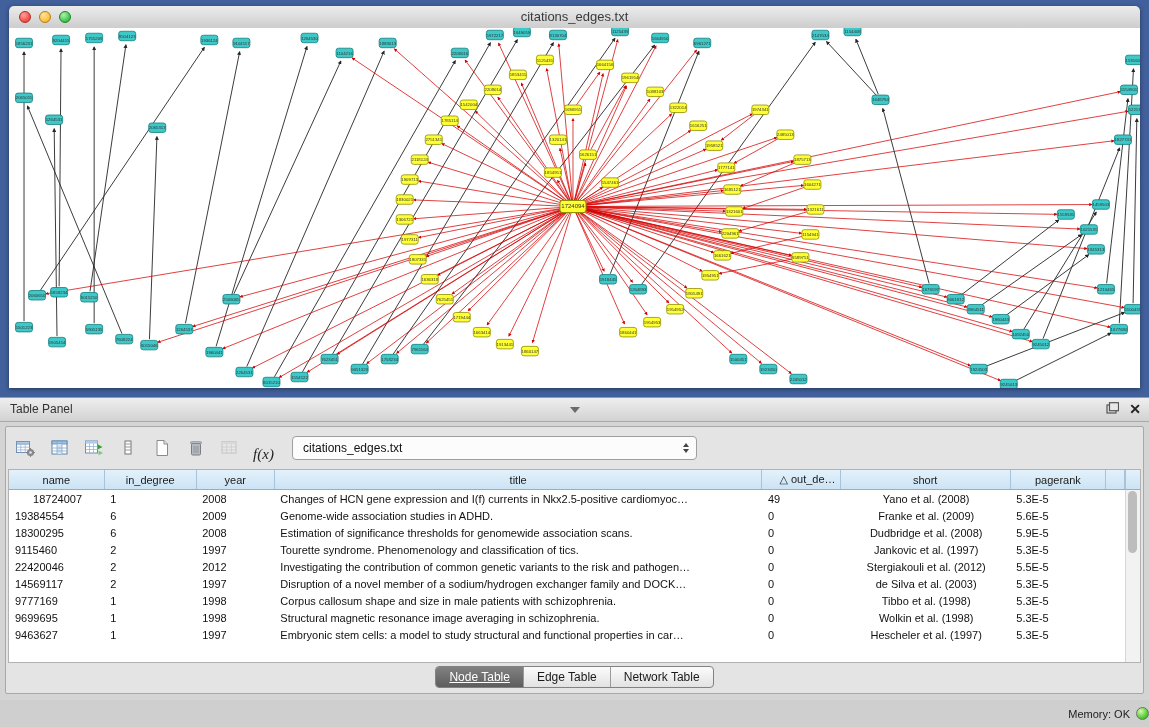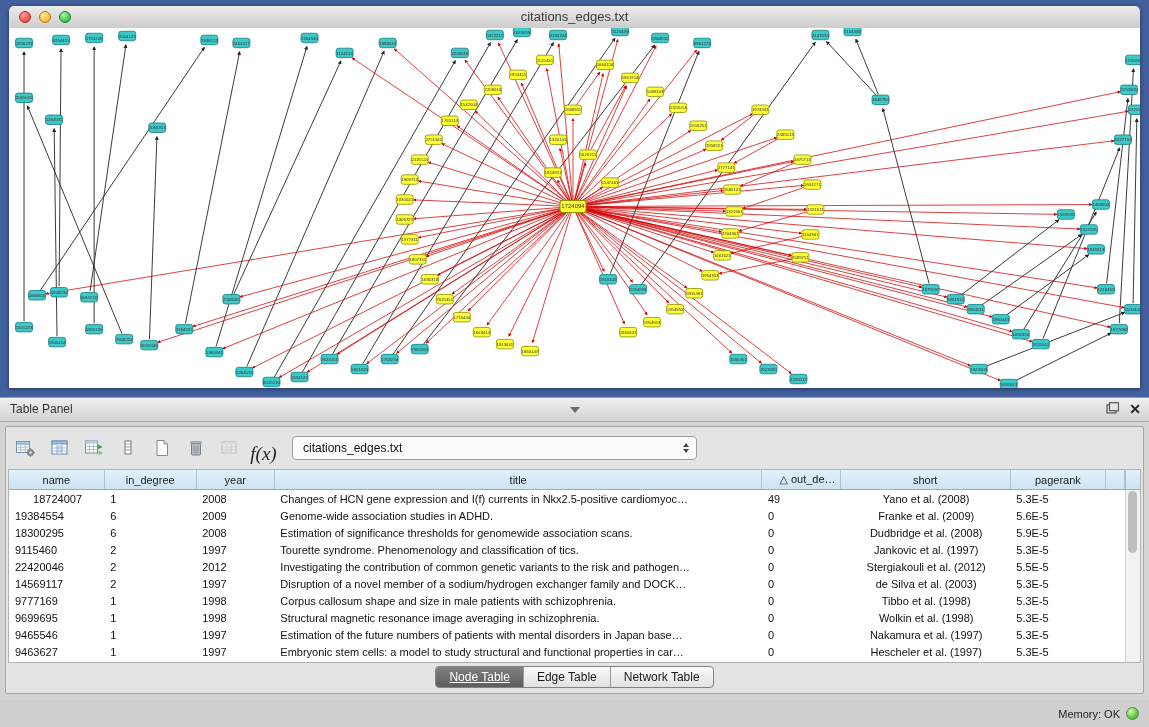--- a/index.html
+++ b/index.html
@@ -26,21 +26,21 @@
   .panel-title{font-size:12px;color:#333;line-height:23px;padding-left:10px;}
   .collapse-grip{position:absolute;left:50%;top:9px;margin-left:-5px;width:0;height:0;
     border-left:5px solid transparent;border-right:5px solid transparent;border-top:6px solid #6b6b6b;}
   .header-actions{position:absolute;right:8px;top:0;height:22px;display:flex;align-items:center;gap:10px;}
   .hdr-close{font-size:14px;font-weight:bold;color:#222;line-height:22px;}
 
   .panel-content{position:absolute;top:28px;left:5px;right:5px;bottom:6px;background:#e4e4e4;
     border:1px solid #a8a8a8;border-radius:2px;}
   .toolbar{position:absolute;top:4px;left:6px;right:6px;height:34px;display:flex;align-items:center;gap:7px;}
   .tb-btn{width:27px;height:27px;display:flex;align-items:center;justify-content:center;border-radius:3px;}
-  .fx{font-family:"Liberation Serif",serif;font-style:italic;font-size:19px;color:#222;margin-top:12px;}
+  .fx{font-family:"Liberation Serif",serif;font-style:italic;font-size:15px;color:#222;margin-top:12px;}
   .combo{margin-left:8px;width:388px;height:22px;background:#fcfcfc;border:1px solid #9f9f9f;border-radius:4px;
     display:flex;align-items:center;justify-content:space-between;padding:0 5px 0 10px;font-size:12px;color:#111;}
   .combo-arrows{display:flex;flex-direction:column;gap:2px;padding-right:2px;}
   .arr-up{width:0;height:0;border-left:3.5px solid transparent;border-right:3.5px solid transparent;border-bottom:4px solid #444;}
   .arr-dn{width:0;height:0;border-left:3.5px solid transparent;border-right:3.5px solid transparent;border-top:4px solid #444;}
 
   .table-wrap{position:absolute;top:42px;left:2px;right:2px;bottom:30px;background:#fff;border:1px solid #b2b2b2;overflow:hidden;}
   table{border-collapse:collapse;table-layout:fixed;width:calc(100% - 15px);}
   th{height:19px;background:linear-gradient(#e3f1fb,#cce3f4);border-right:1px solid #a7c3d9;border-bottom:1px solid #8fb0c9;
     font-size:11px;font-weight:normal;color:#1a1a1a;padding:0 4px;overflow:hidden;white-space:nowrap;}
@@ -50,21 +50,21 @@
   .vscroll{position:absolute;top:20px;right:0;bottom:0;width:15px;background:#f2f2f2;border-left:1px solid #d6d6d6;box-sizing:border-box;}
   .vthumb{position:absolute;top:1px;left:2px;width:9px;height:62px;background:#bdbdbd;border-radius:5px;}
 
   .tabs-row{position:absolute;bottom:5px;left:0;right:0;display:flex;justify-content:center;}
   .seg{display:flex;border:1px solid #828282;border-radius:4px;overflow:hidden;background:linear-gradient(#fbfbfb,#e2e2e2);}
   .seg-tab{padding:2px 13px;font-size:12px;line-height:16px;color:#1a1a1a;border-right:1px solid #9a9a9a;}
   .seg-tab:last-child{border-right:none;}
   .seg-tab.active{background:linear-gradient(#818181,#5d5d5d);color:#fff;text-decoration:underline;}
 
   .status-bar{position:absolute;bottom:0;left:0;width:1149px;height:27px;background:#cfcfcf;
-    display:flex;align-items:center;justify-content:flex-end;gap:6px;padding-right:10px;box-sizing:border-box;}
+    display:flex;align-items:center;justify-content:flex-end;gap:6px;box-sizing:border-box;}
   .mem-label{font-size:11px;color:#222;}
   .mem-dot{width:13px;height:13px;border-radius:50%;box-sizing:border-box;
     background:radial-gradient(circle at 35% 30%,#d8f9b4,#62cf3d 55%,#2f9f1e);border:1px solid #6f6f6f;}
 </style>
 </head>
 <body>
 
 <div class="net-frame">
   <div class="mac-window">
     <div class="titlebar">
@@ -850,30 +850,20 @@
               <td style="text-align: left;">9699695</td>
               <td style="text-align: left;">1</td>
               <td style="text-align: left;">1998</td>
               <td style="text-align: left;">Structural magnetic resonance image averaging in schizophrenia.</td>
               <td style="text-align: left;">0</td>
               <td style="text-align: center;">Wolkin et al. (1998)</td>
               <td style="text-align: left;">5.3E-5</td>
               <td style="text-align: left;"></td>
             </tr>
             <tr>
-              <td style="text-align: left;">9465546</td>
-              <td style="text-align: left;">1</td>
-              <td style="text-align: left;">1997</td>
-              <td style="text-align: left;">Estimation of the future numbers of patients with mental disorders in Japan base…</td>
-              <td style="text-align: left;">0</td>
-              <td style="text-align: center;">Nakamura et al. (1997)</td>
-              <td style="text-align: left;">5.3E-5</td>
-              <td style="text-align: left;"></td>
-            </tr>
-            <tr>
               <td style="text-align: left;">9463627</td>
               <td style="text-align: left;">1</td>
               <td style="text-align: left;">1997</td>
               <td style="text-align: left;">Embryonic stem cells: a model to study structural and functional properties in car…</td>
               <td style="text-align: left;">0</td>
               <td style="text-align: center;">Hescheler et al. (1997)</td>
               <td style="text-align: left;">5.3E-5</td>
               <td style="text-align: left;"></td>
             </tr>
           </tbody>

